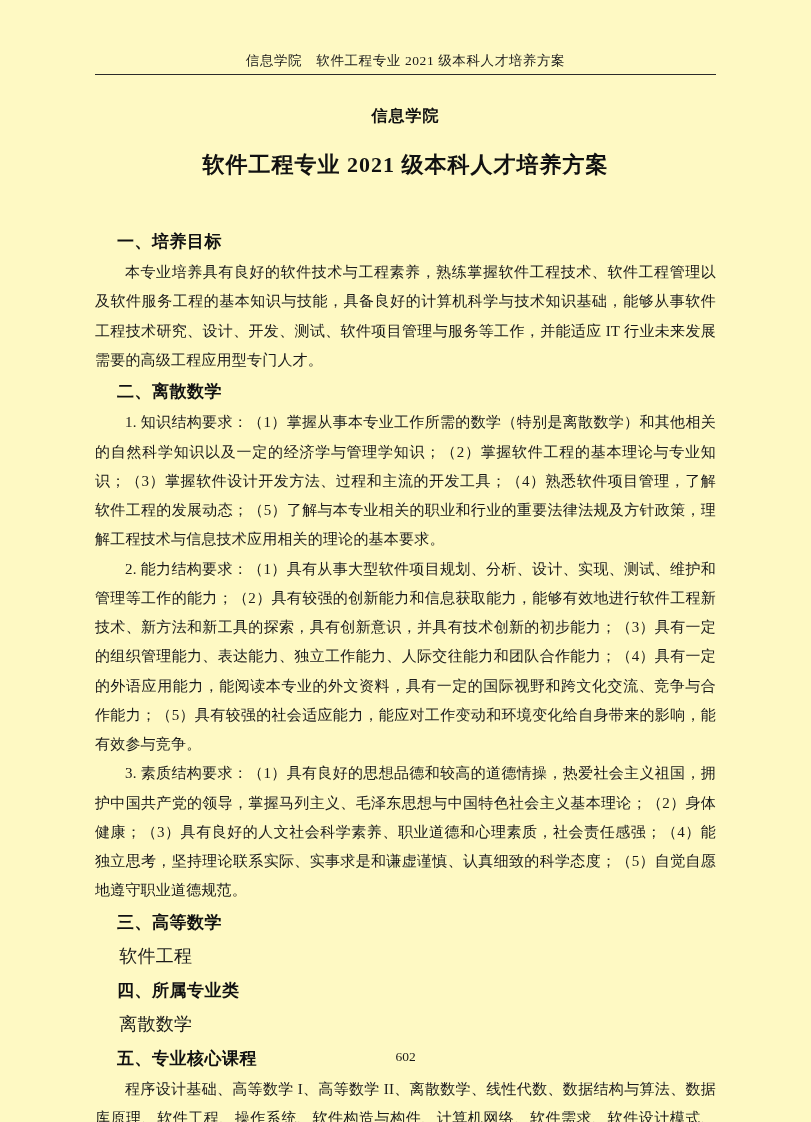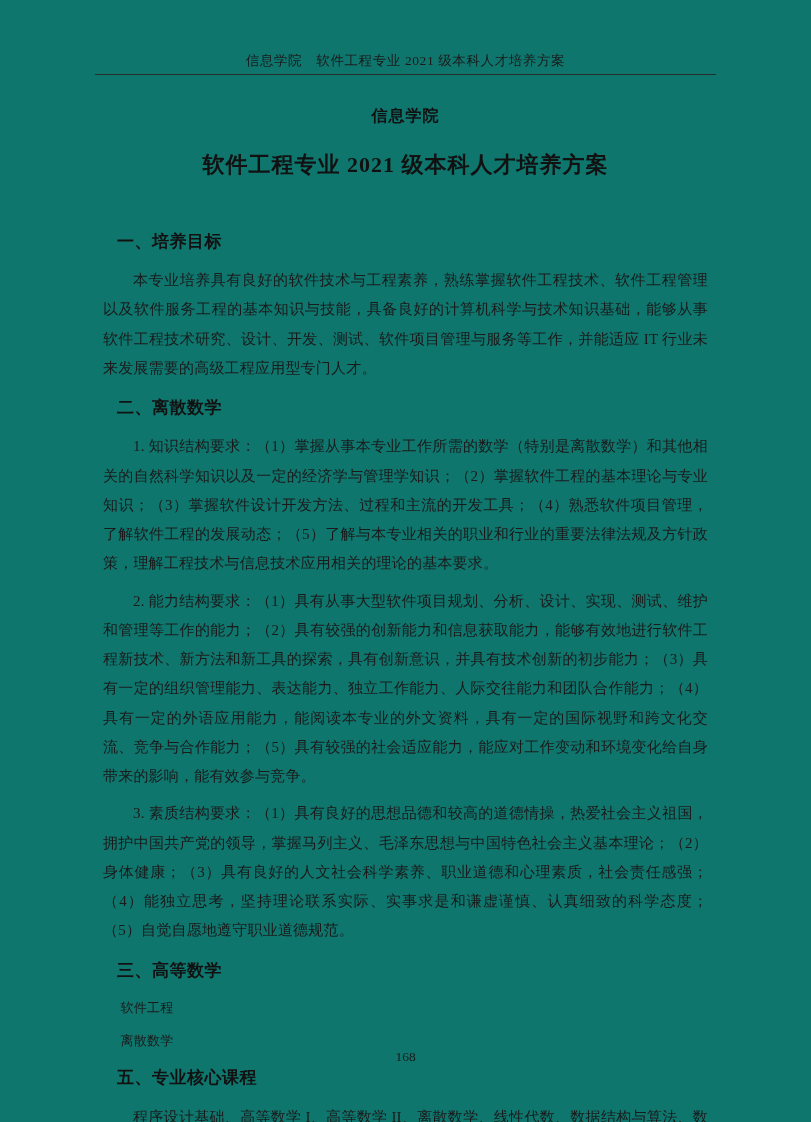--- a/index.html
+++ b/index.html
@@ -8,21 +8,21 @@
     background: #ffffff;
   }
   body {
     font-family: "Liberation Serif", "DejaVu Serif", serif;
     color: #1a1a1a;
   }
   .page {
     position: relative;
     width: 811px;
     height: 1122px;
-    background: #0f766e;
+    background: #fef9c3;
     box-sizing: border-box;
     overflow: hidden;
   }
 
   
   .header-block {
     position: absolute;
     left: 95px;
     top: 52px;
     width: 621px;
@@ -69,29 +69,29 @@
     margin: 0;
     padding: 0;
     text-indent: 22px;
     line-height: 1.95;
     letter-spacing: 0.5px;
   }
 
   p.body-text {
     font-size: 15px;
     line-height: 1.95;
-    margin: 8px;
+    margin: 0;
     padding: 0;
     text-align: justify;
     text-justify: inter-ideograph;
     letter-spacing: 0.2px;
     color: #1a1a1a;
   }
   p.indent { text-indent: 2em; }
-  p.simple { text-indent: 1.35em; font-size: 13px; }
+  p.simple { text-indent: 1.35em; font-size: 18px; }
 
   
   .page-number {
     position: absolute;
     left: 0;
     right: 0;
     top: 1049px;
     text-align: center;
     font-size: 13.5px;
     color: #1a1a1a;
@@ -120,22 +120,23 @@
     <p class="body-text indent">本专业培养具有良好的软件技术与工程素养，熟练掌握软件工程技术、软件工程管理以及软件服务工程的基本知识与技能，具备良好的计算机科学与技术知识基础，能够从事软件工程技术研究、设计、开发、测试、软件项目管理与服务等工作，并能适应 IT 行业未来发展需要的高级工程应用型专门人才。</p>
 
     <h2 class="section-heading">二、离散数学</h2>
     <p class="body-text indent">1. 知识结构要求：（1）掌握从事本专业工作所需的数学（特别是离散数学）和其他相关的自然科学知识以及一定的经济学与管理学知识；（2）掌握软件工程的基本理论与专业知识；（3）掌握软件设计开发方法、过程和主流的开发工具；（4）熟悉软件项目管理，了解软件工程的发展动态；（5）了解与本专业相关的职业和行业的重要法律法规及方针政策，理解工程技术与信息技术应用相关的理论的基本要求。</p>
     <p class="body-text indent">2. 能力结构要求：（1）具有从事大型软件项目规划、分析、设计、实现、测试、维护和管理等工作的能力；（2）具有较强的创新能力和信息获取能力，能够有效地进行软件工程新技术、新方法和新工具的探索，具有创新意识，并具有技术创新的初步能力；（3）具有一定的组织管理能力、表达能力、独立工作能力、人际交往能力和团队合作能力；（4）具有一定的外语应用能力，能阅读本专业的外文资料，具有一定的国际视野和跨文化交流、竞争与合作能力；（5）具有较强的社会适应能力，能应对工作变动和环境变化给自身带来的影响，能有效参与竞争。</p>
     <p class="body-text indent">3. 素质结构要求：（1）具有良好的思想品德和较高的道德情操，热爱社会主义祖国，拥护中国共产党的领导，掌握马列主义、毛泽东思想与中国特色社会主义基本理论；（2）身体健康；（3）具有良好的人文社会科学素养、职业道德和心理素质，社会责任感强；（4）能独立思考，坚持理论联系实际、实事求是和谦虚谨慎、认真细致的科学态度；（5）自觉自愿地遵守职业道德规范。</p>
 
     <h2 class="section-heading">三、高等数学</h2>
     <p class="body-text simple">软件工程</p>
 
+    <h2 class="section-heading">四、所属专业类</h2>
     <p class="body-text simple">离散数学</p>
 
     <h2 class="section-heading">五、专业核心课程</h2>
     <p class="body-text indent">程序设计基础、高等数学 I、高等数学 II、离散数学、线性代数、数据结构与算法、数据库原理、软件工程、操作系统、软件构造与构件、计算机网络、软件需求、软件设计模式、人机交互技术、软件质量保证与测试、软件项目管理。</p>
 
   </div>
 
-  <div class="page-number">168</div>
+  <div class="page-number">602</div>
 
 </div>
 
 </body></html>

